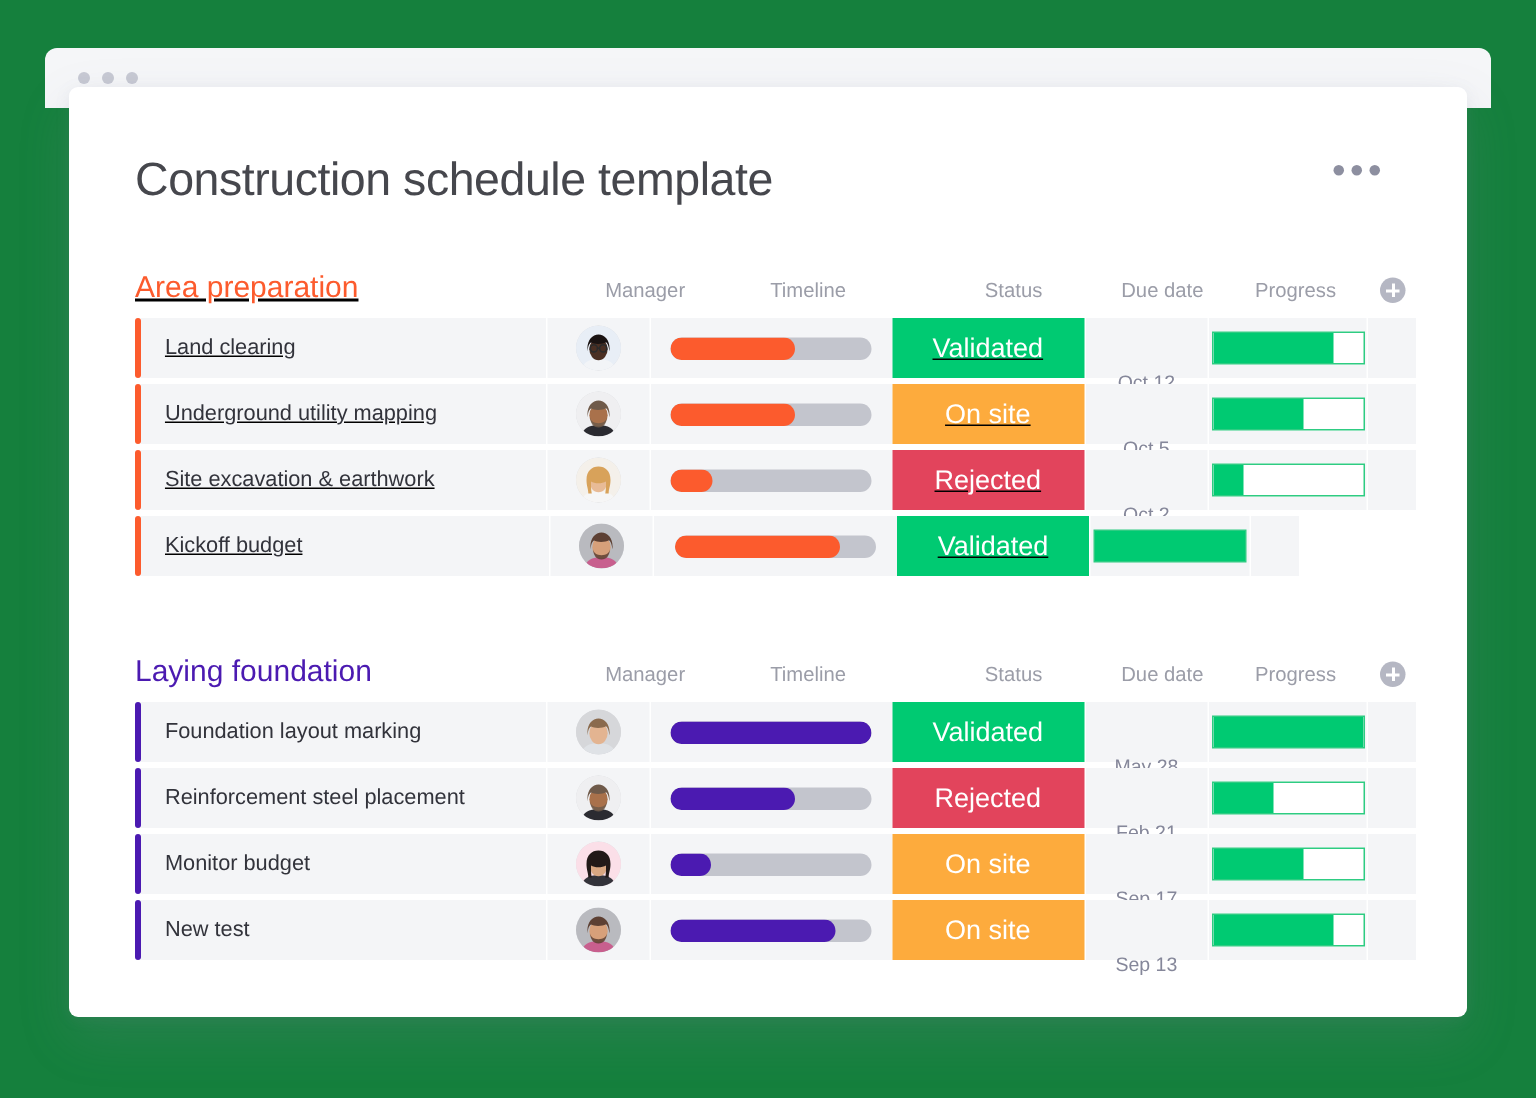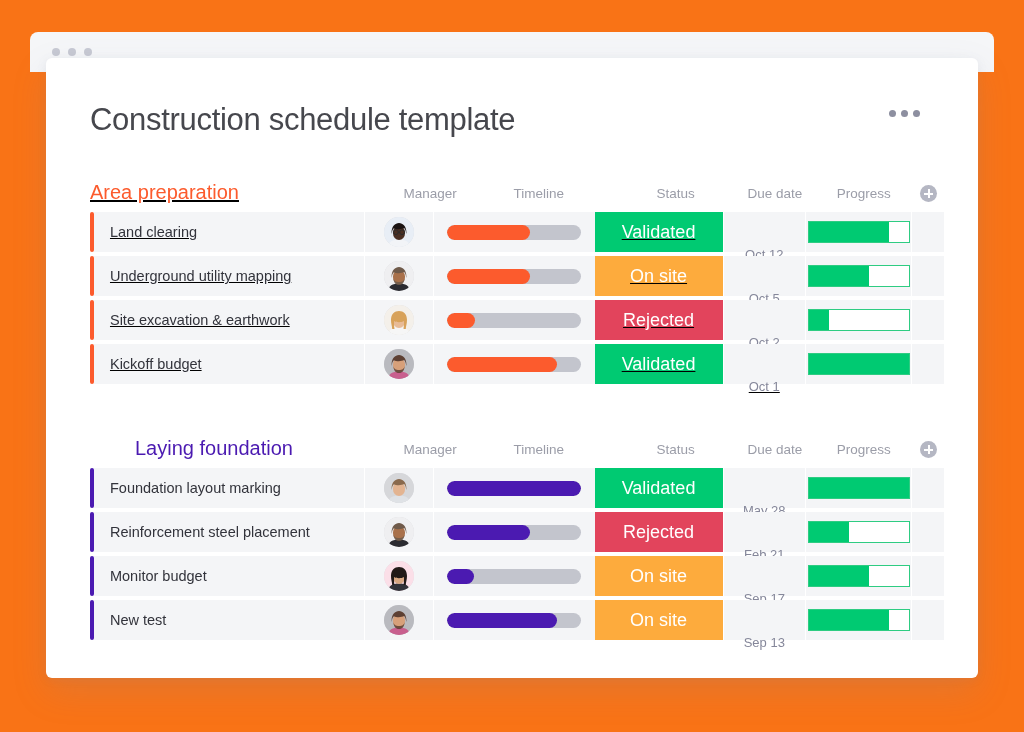--- a/index.html
+++ b/index.html
@@ -9,21 +9,21 @@
     height: 732px;
     background: #ffffff;
     font-family: "Liberation Sans", sans-serif;
     overflow: hidden;
   }
 
   #root {
     position: relative;
     width: 1024px;
     height: 732px;
-    background: #f97316;
+    background: #15803d;
   }
 
   
   .chrome-bar {
     position: absolute;
     left: 30px;
     top: 32px;
     width: 964px;
     height: 40px;
     background: #f5f6f8;
@@ -104,21 +104,21 @@
     height: 34px;
     display: flex;
     align-items: flex-end;
   }
   .group-title {
     font-size: 20px;
     font-weight: 400;
     line-height: 24px;
   }
   .group-1 .group-title { color: #fc5b2d; }
-  .group-2 .group-title { color: #4b1ab1; margin-left: 45px; }
+  .group-2 .group-title { color: #4b1ab1; }
 
   .col-heads {
     position: absolute;
     left: 276px;
     bottom: 2px;
     width: 578px;
     display: flex;
     align-items: center;
   }
   .col-head {
@@ -395,23 +395,20 @@
                 </div>
               </div>
               <div class="cell c-timeline">
                 <div class="timeline-track">
                   <div class="timeline-fill" style="width: 82%;"></div>
                 </div>
               </div>
               <div class="cell c-status">
                 <div class="status-chip" style="background: rgb(0, 202, 114);">Validated</div>
               </div>
-              <div class="cell c-due">
-                <span class="due-text">Oct 1</span>
-              </div>
               <div class="cell c-progress">
                 <div class="progress-track">
                   <div class="progress-fill" style="width: 100%;"></div>
                 </div>
               </div>
               <div class="cell c-blank"></div>
             </div>
           </div>
       </div>
 

